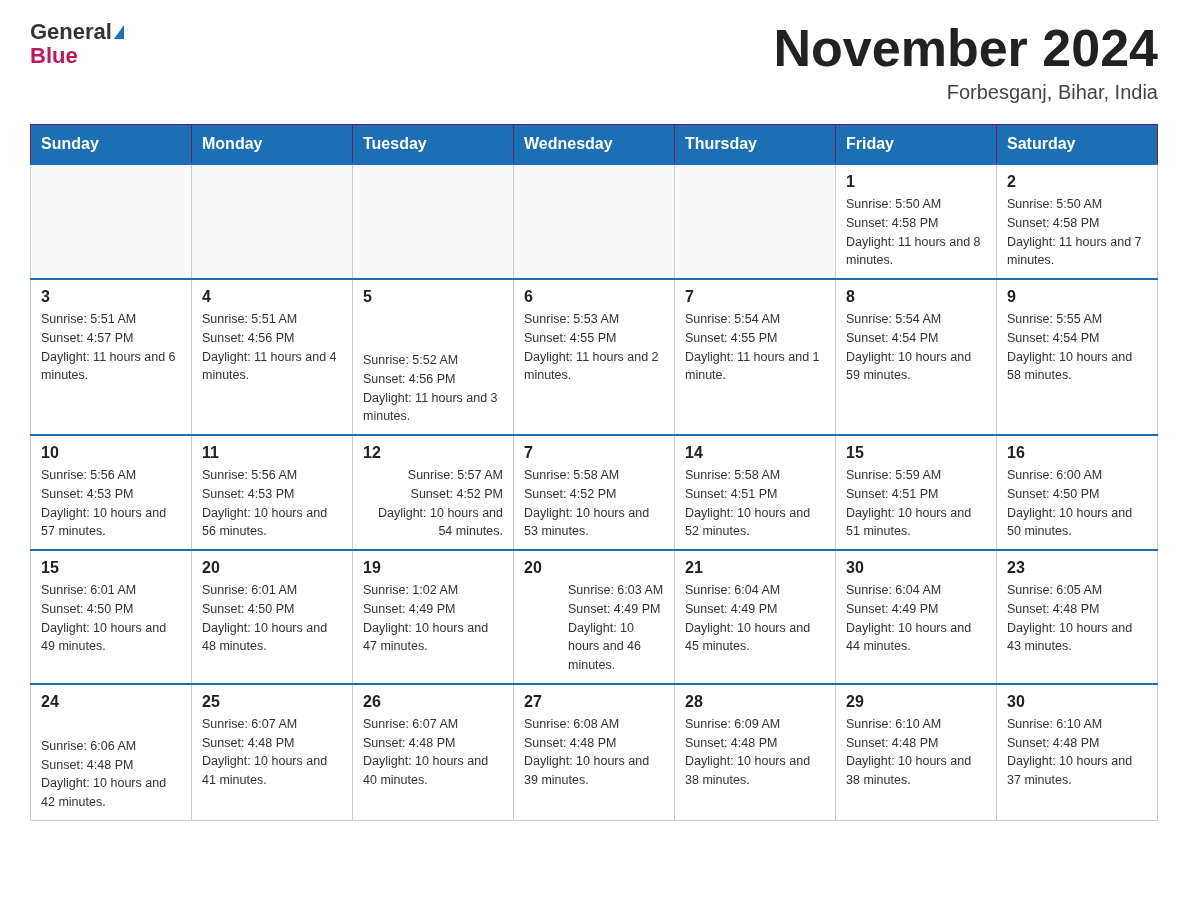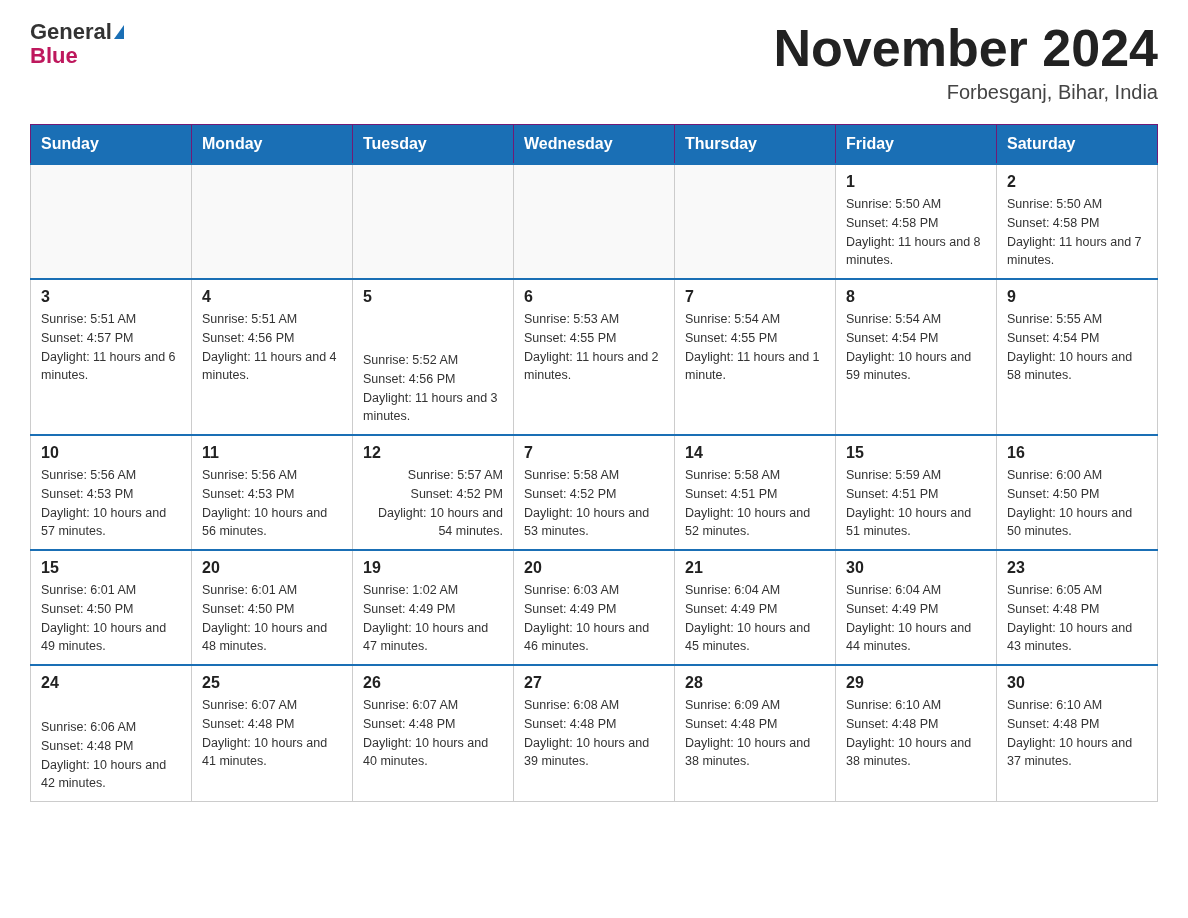--- a/index.html
+++ b/index.html
@@ -246,21 +246,21 @@
 Daylight: 10 hours and 48 minutes.</div>
         </td>
         <td>
           <span class="day-number">19</span>
           <div class="day-info" style="white-space: pre-line;">Sunrise: 1:02 AM
 Sunset: 4:49 PM
 Daylight: 10 hours and 47 minutes.</div>
         </td>
         <td>
           <span class="day-number">20</span>
-          <div class="day-info" style="white-space: pre-line;">Sunrise: 6:03 AM
+          <div class="day-info" style="white-space: pre-line; margin-left: 44px;">Sunrise: 6:03 AM
 Sunset: 4:49 PM
 Daylight: 10 hours and 46 minutes.</div>
         </td>
         <td>
           <span class="day-number">21</span>
           <div class="day-info" style="white-space: pre-line;">Sunrise: 6:04 AM
 Sunset: 4:49 PM
 Daylight: 10 hours and 45 minutes.</div>
         </td>
         <td>

